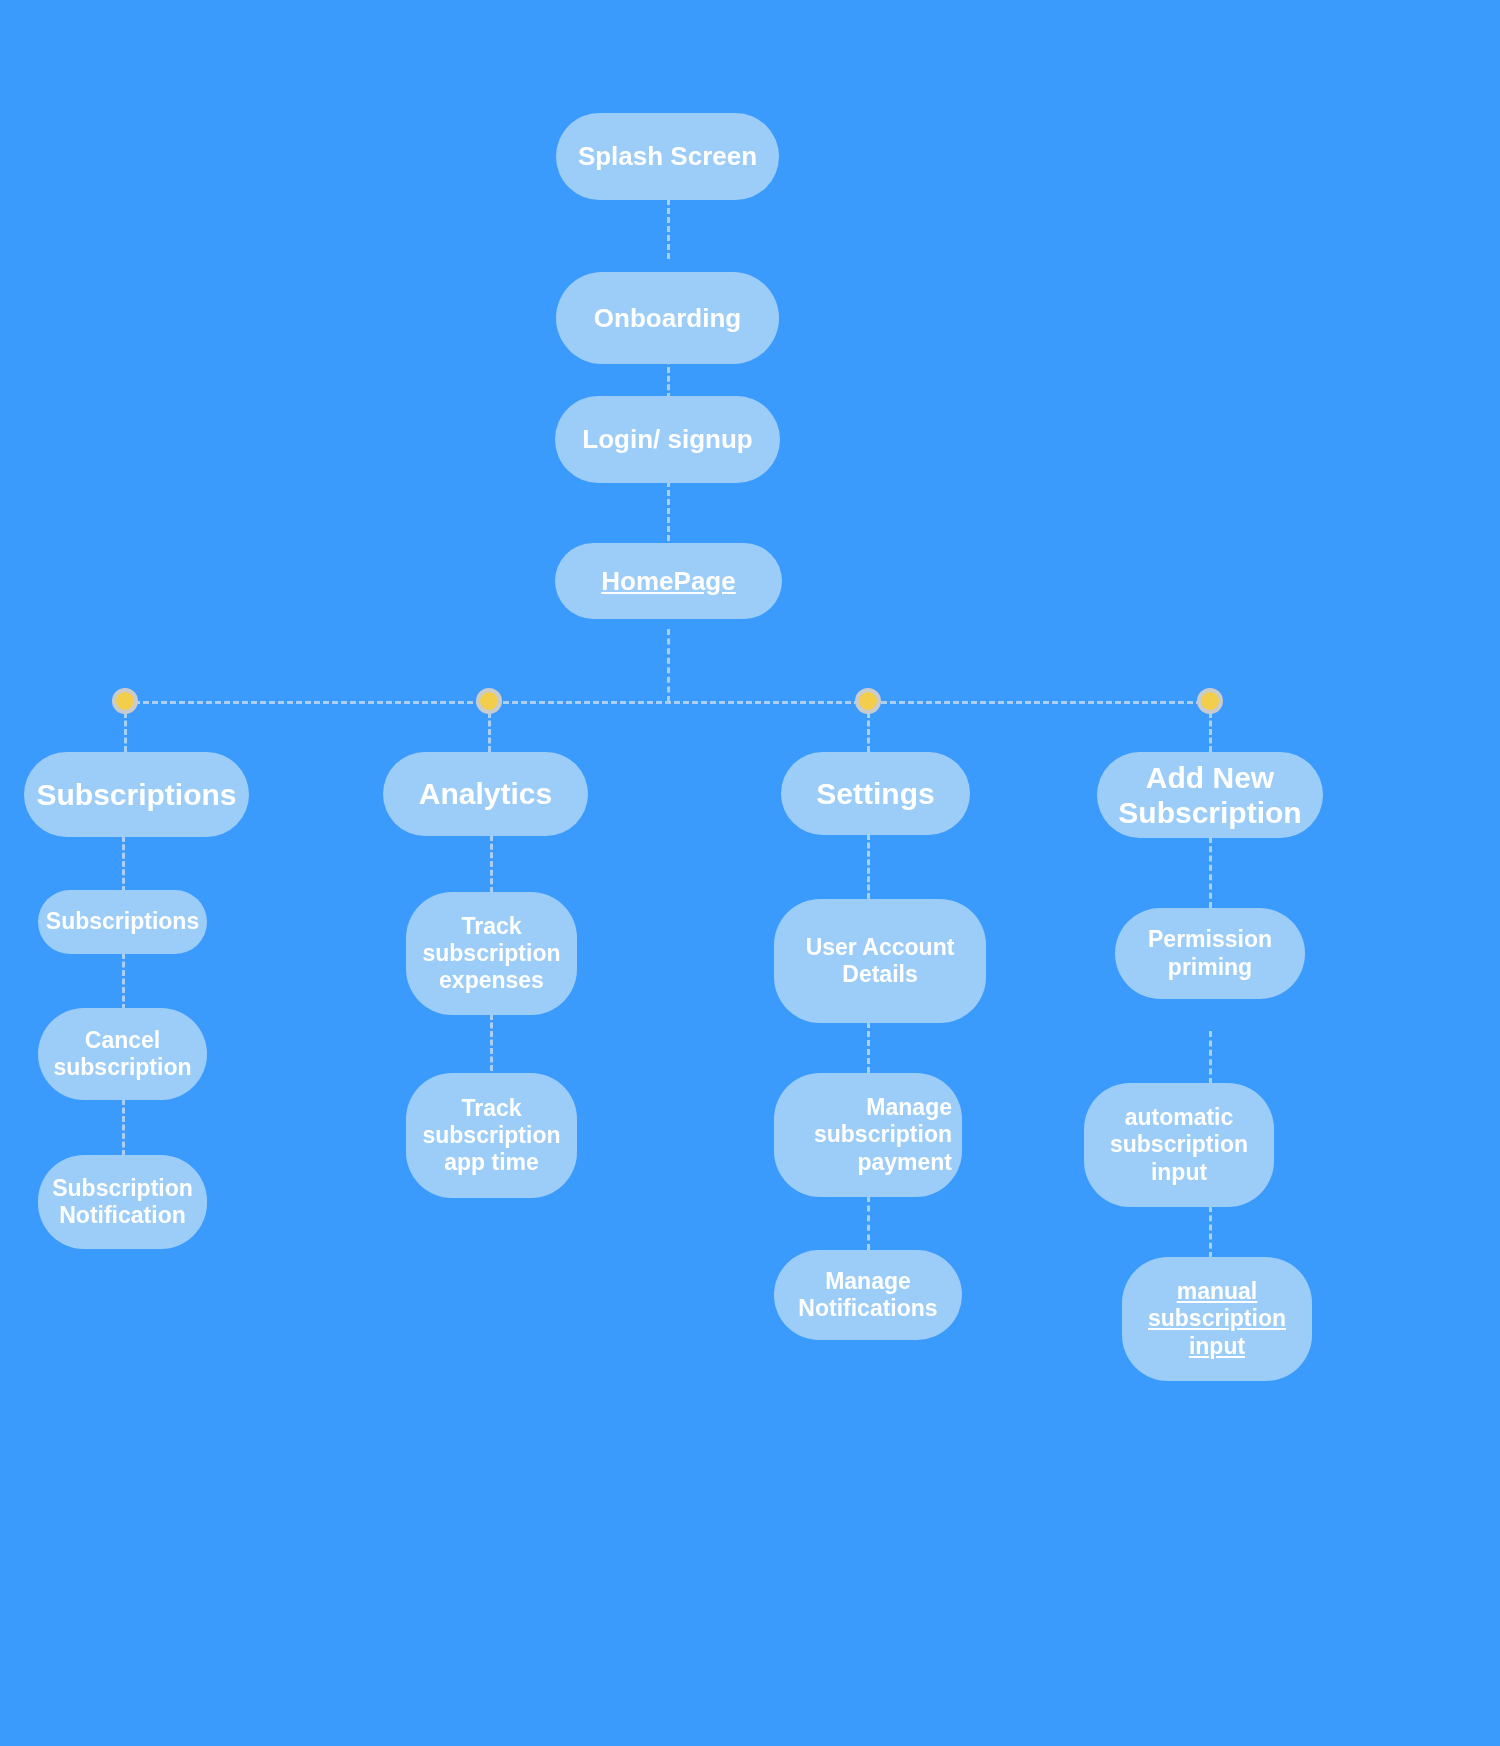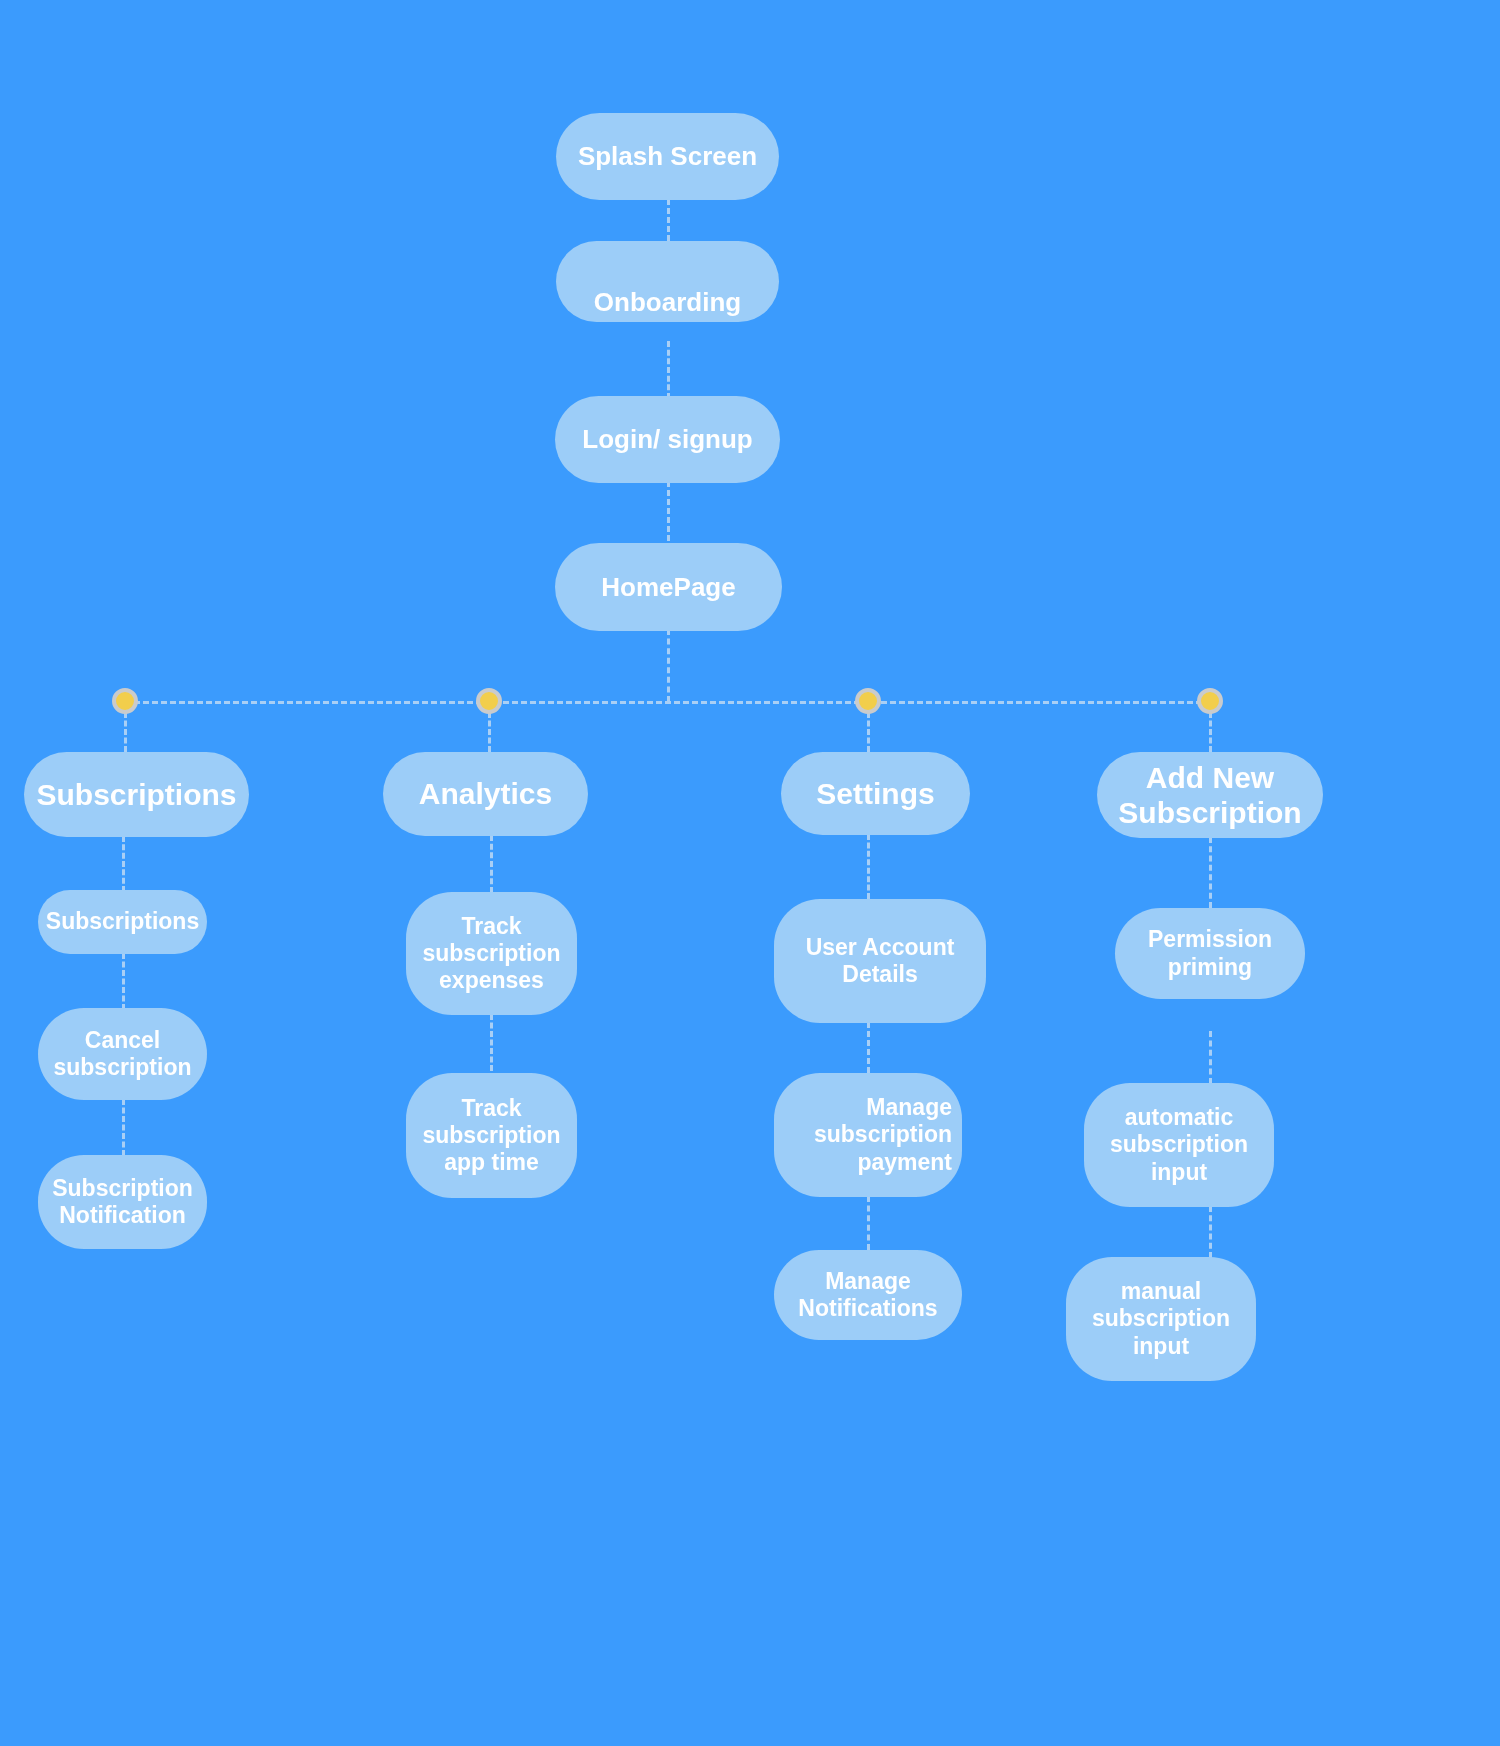--- a/index.html
+++ b/index.html
@@ -85,29 +85,29 @@
 
   <div class="v-dash" style="left:667px; top:199px; height:60px;"></div>
   <div class="v-dash" style="left:667px; top:341px; height:58px;"></div>
   <div class="v-dash" style="left:667px; top:481px; height:60px;"></div>
   <div class="v-dash" style="left:667px; top:629px; height:73px;"></div>
 
   <div class="node trunk" style="left:556px; top:113px; width:223px; height:87px;">
     <span>Splash Screen</span>
   </div>
 
-  <div class="node trunk" style="left:556px; top:241px; width:223px; height:81px;align-items:flex-end;">
+  <div class="node trunk" style="left:556px; top:272px; width:223px; height:92px;">
     <span>Onboarding</span>
   </div>
 
   <div class="node trunk" style="left:555px; top:396px; width:225px; height:87px;">
     <span>Login/ signup</span>
   </div>
 
-  <div class="node trunk" style="left:555px; top:543px; width:227px; height:88px;">
+  <div class="node trunk" style="left:555px; top:543px; width:227px; height:76px;text-decoration:underline;">
     <span>HomePage</span>
   </div>
 
   <div class="h-dash" style="left:125px; top:701px; width:1086px;"></div>
 
   <div class="branch-dot" style="left:112px; top:688px;"></div>
   <div class="branch-dot" style="left:476px; top:688px;"></div>
   <div class="branch-dot" style="left:855px; top:688px;"></div>
   <div class="branch-dot" style="left:1197px; top:688px;"></div>
 
@@ -190,17 +190,17 @@
   </div>
 
   <div class="v-dash" style="left:1209px; top:1031px; height:53px;"></div>
 
   <div class="node leaf tall" style="left:1084px; top:1083px; width:190px; height:124px;">
     <span>automatic subscription input</span>
   </div>
 
   <div class="v-dash" style="left:1209px; top:1206px; height:52px;"></div>
 
-  <div class="node leaf tall" style="left:1066px; top:1257px; width:190px; height:124px;">
+  <div class="node leaf tall" style="left:1122px; top:1257px; width:190px; height:124px;text-decoration:underline;">
     <span>manual subscription input</span>
   </div>
 
 </div>
 
 </body></html>

